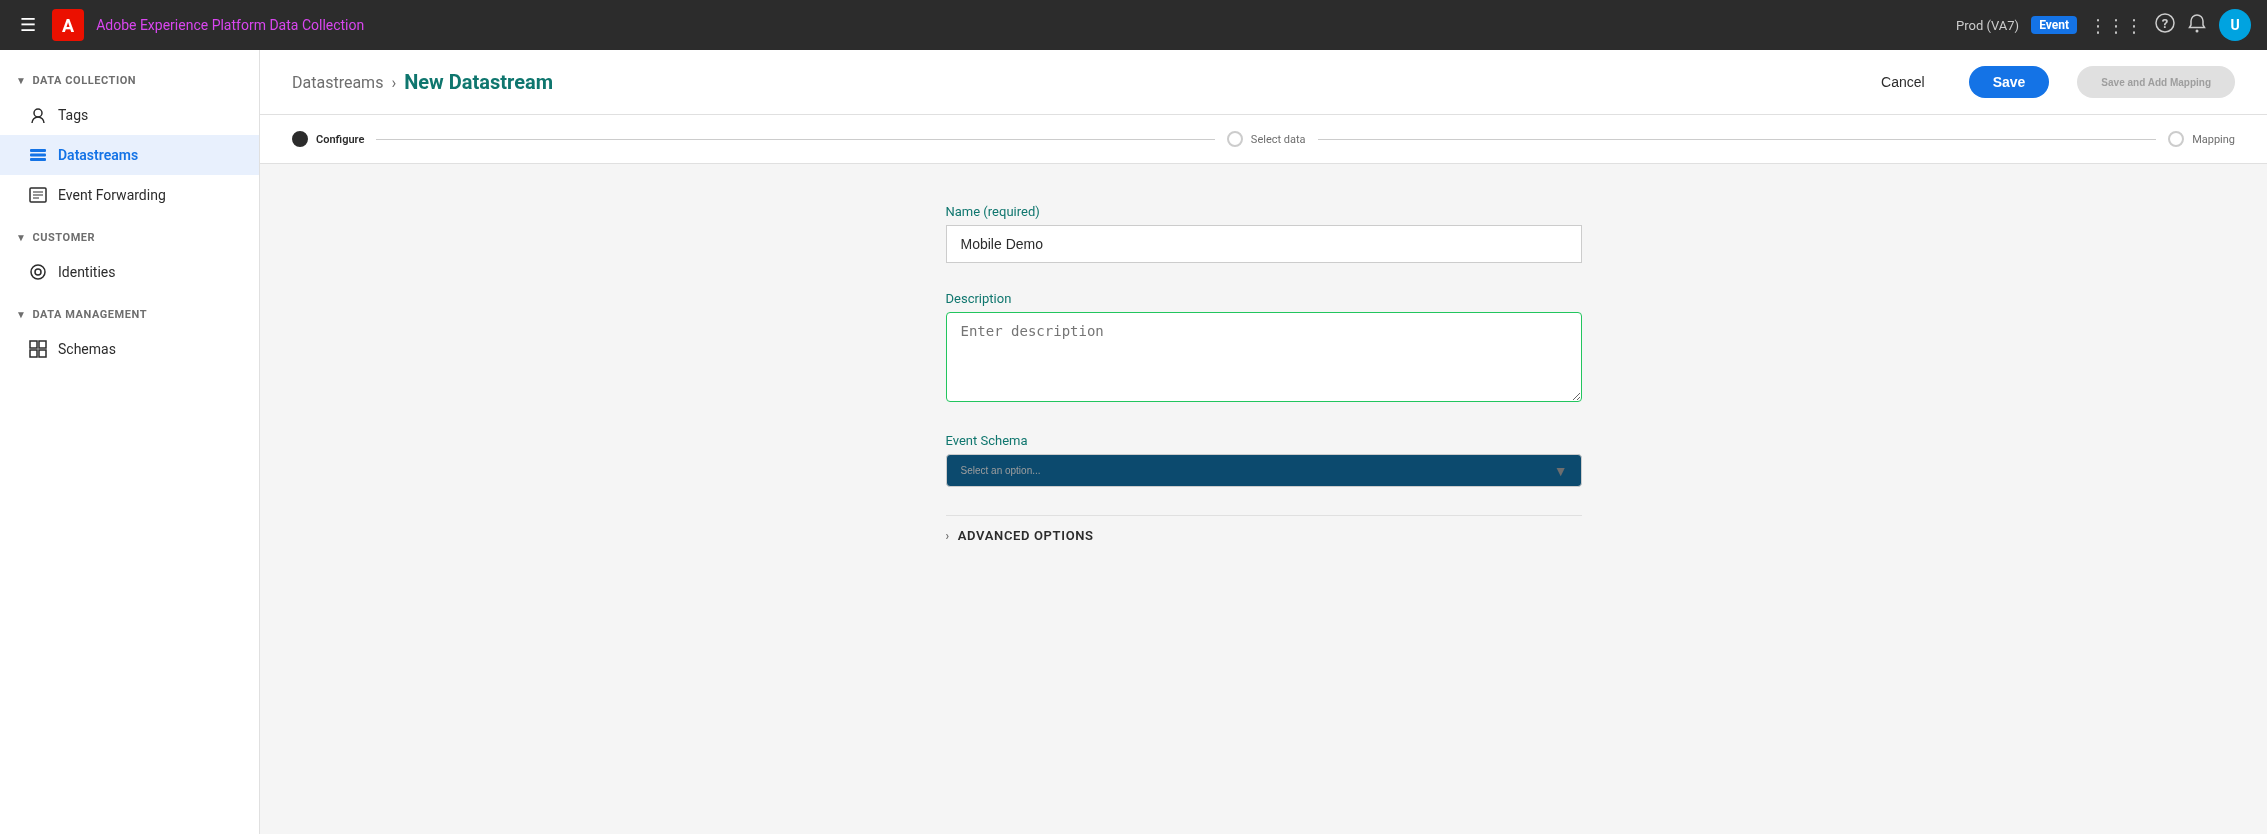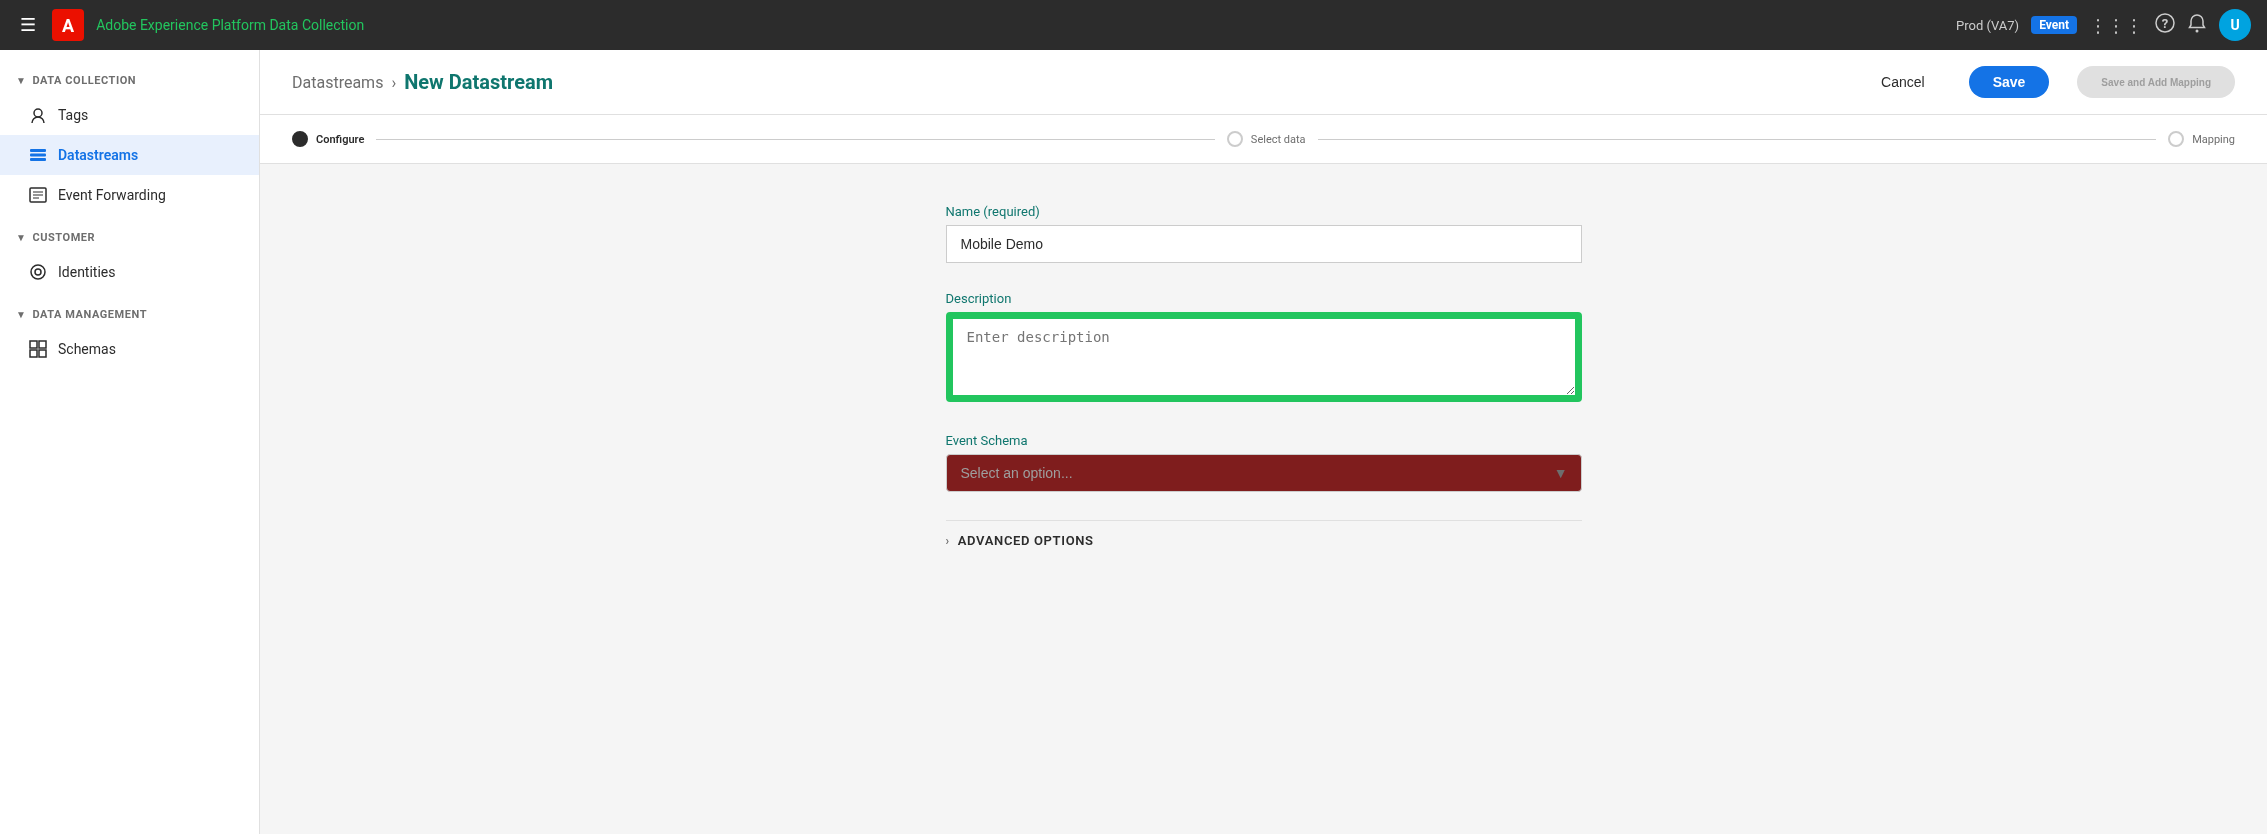--- a/index.html
+++ b/index.html
@@ -34,21 +34,21 @@
       height: 32px;
       display: flex;
       align-items: center;
       justify-content: center;
       color: #fff;
       font-weight: bold;
       font-size: 18px;
     }
     .topnav-title {
       font-size: 14px;
-      color: #22c55e;
+      color: #d946ef;
       flex: 1;
     }
     .topnav-right {
       display: flex;
       align-items: center;
       gap: 12px;
     }
     .topnav-org {
       font-size: 13px;
       color: #ccc;
@@ -272,37 +272,37 @@
       border: 1px solid #ccc;
       border-radius: 0;
       font-size: 14px;
       color: #2c2c2c;
       background: #fff;
       outline: none;
     }
     .form-textarea {
       width: 100%;
       padding: 10px 14px;
-      border: 7px solid #22c55e;
+      border: 1px solid #22c55e;
       border-radius: 4px;
       font-size: 14px;
       color: #9e9e9e;
       background: #fff;
       resize: vertical;
       min-height: 90px;
       outline: none;
     }
     .form-select {
       width: 100%;
       padding: 10px 14px;
       border: 1px solid #ccc;
       border-radius: 4px;
-      font-size: 14px;
+      font-size: 10px;
       color: #9e9e9e;
-      background: #7f1d1d;
+      background: #0c4a6e;
       appearance: none;
       cursor: pointer;
       outline: none;
     }
     .select-wrapper {
       position: relative;
     }
     .select-chevron {
       position: absolute;
       right: 14px;

